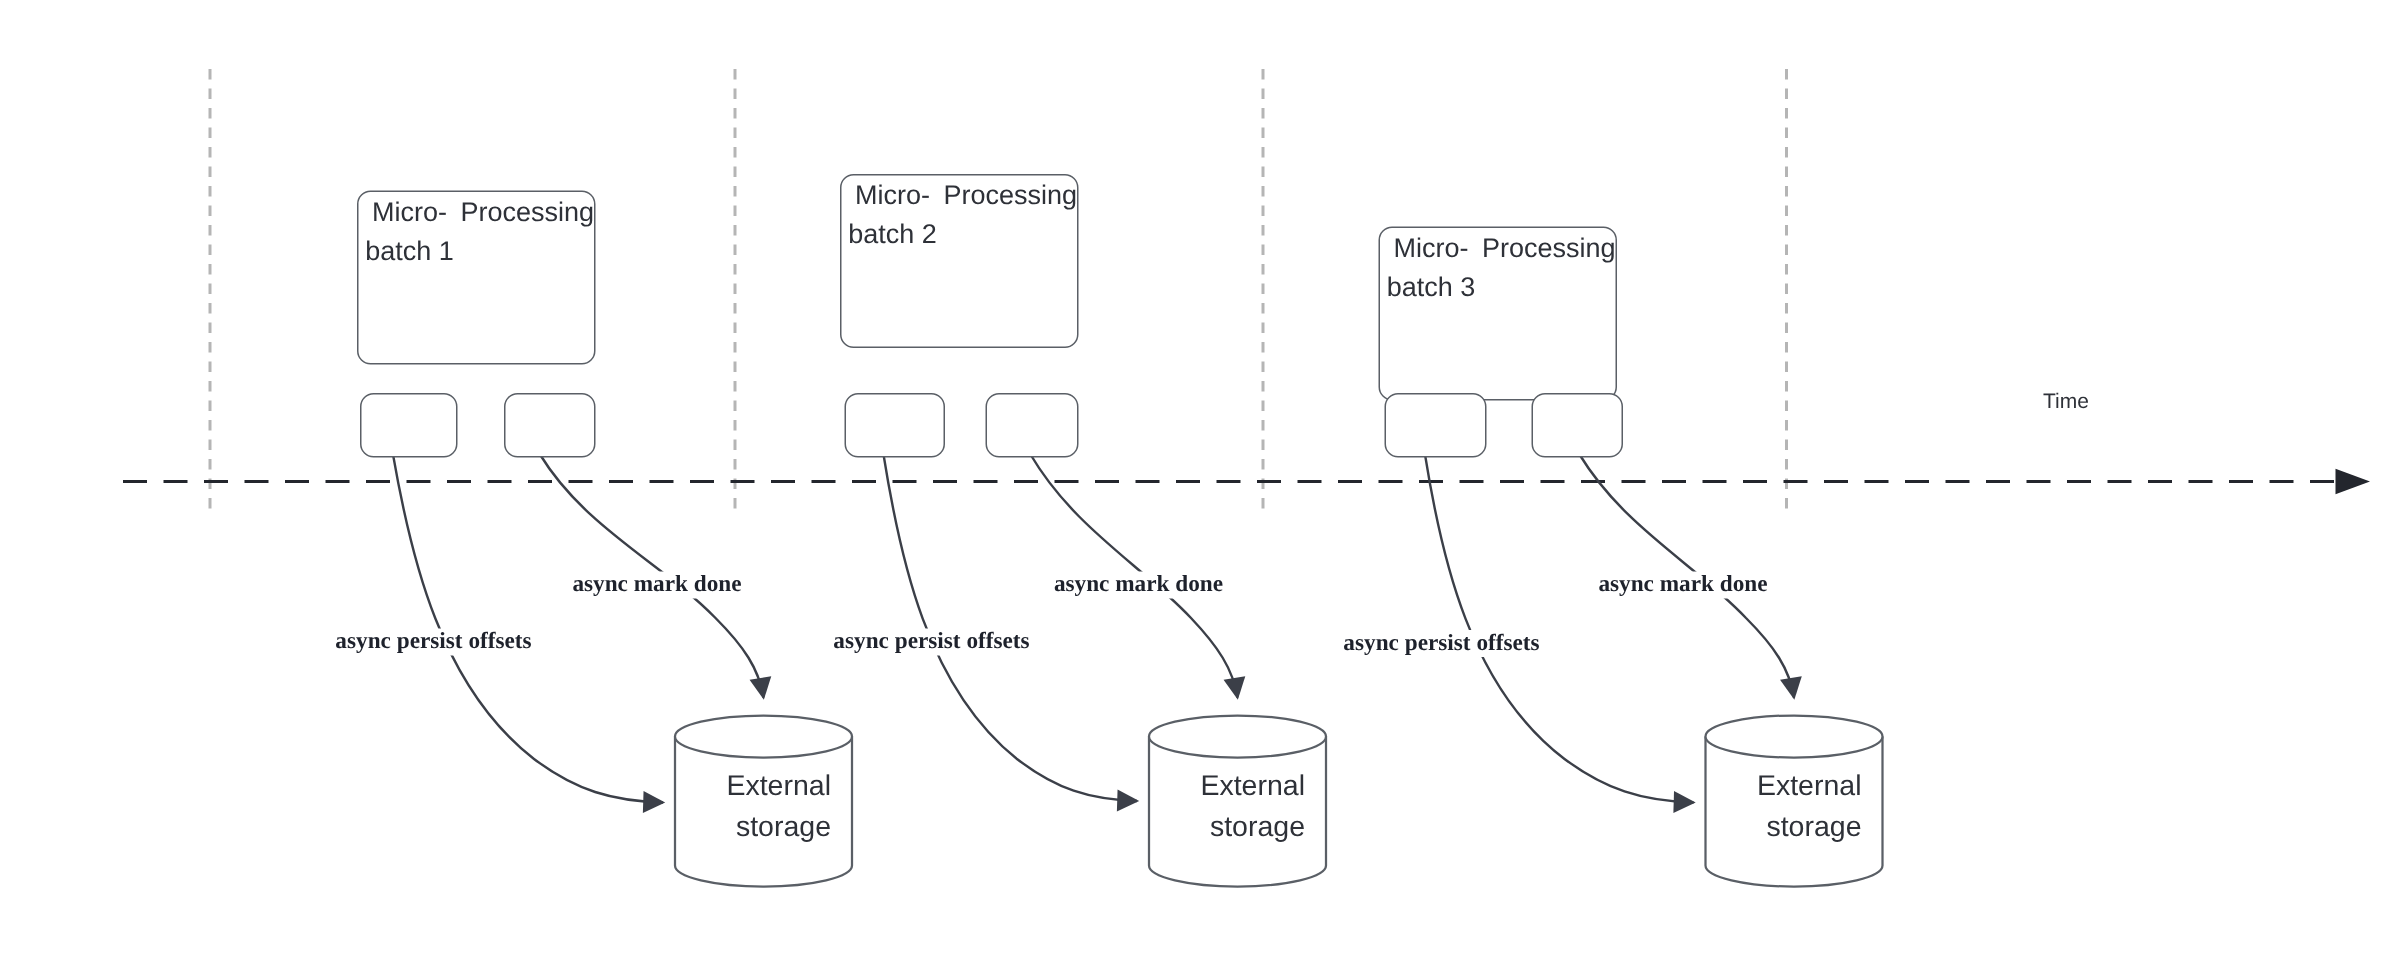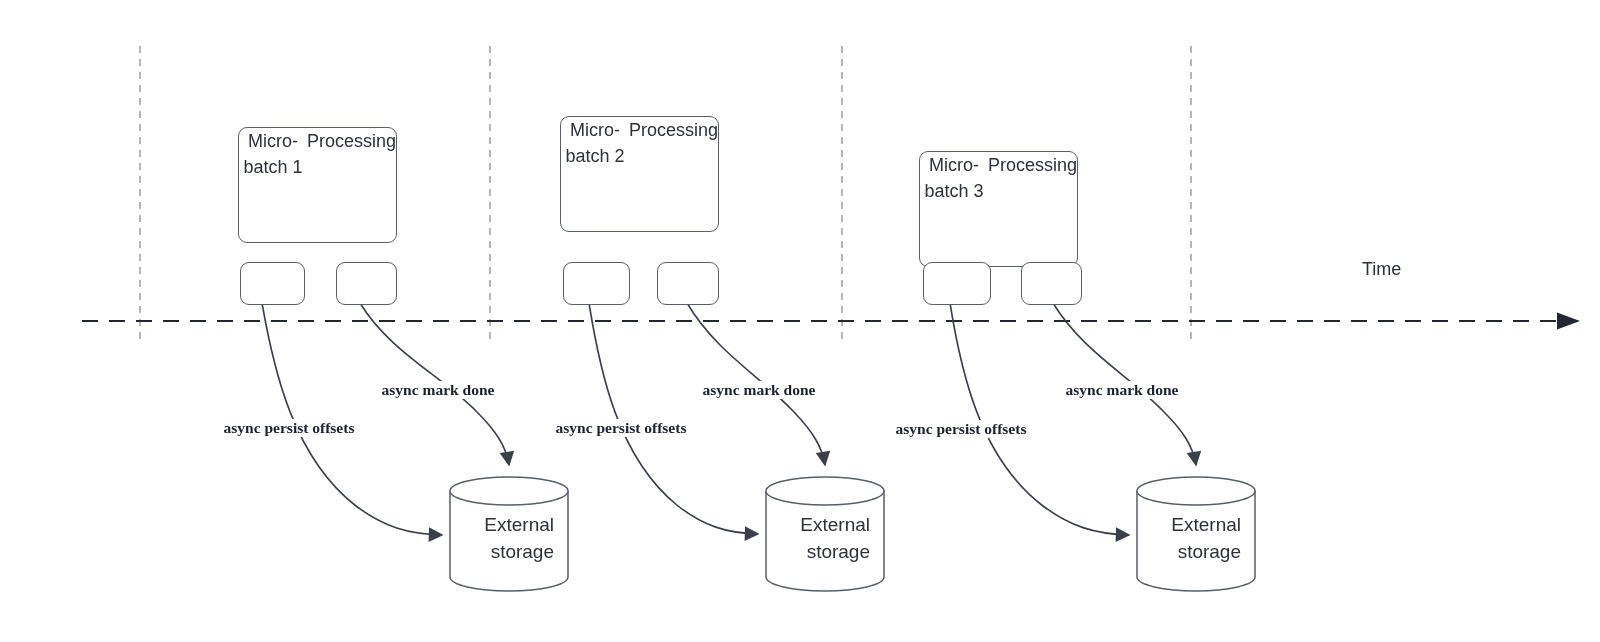--- a/index.html
+++ b/index.html
@@ -15,21 +15,21 @@
 
   .proc-box{position:absolute;width:157px;height:114px;border:1px solid var(--box-border,#5a5f66);
     border-radius:9px;background:#ffffff;display:flex;flex-direction:row;justify-content:center;
     text-align:center;font-size:18px;line-height:26px;color:var(--box-text,#2e3138);}
   .task-box{position:absolute;height:41px;border:1px solid var(--box-border,#5a5f66);
     border-radius:9px;background:#ffffff;}
   .edge-label{position:absolute;transform:translateX(-50%);font-weight:bold;font-size:15.5px;
     color:var(--label-text,#1e222c);background:#ffffff;padding:0 3px;white-space:nowrap;font-family:Liberation Serif, serif;}
   .storage-label{position:absolute;width:104px;text-align:right;font-size:19px;line-height:27px;
     color:var(--box-text,#2e3138);}
-  .time-label{position:absolute;font-size:18px;color:var(--box-text,#2e3138);}
+  .time-label{position:absolute;font-size:14px;color:var(--box-text,#2e3138);}
 </style>
 </head>
 <body>
 
 <div class="canvas">
 
   <svg class="layer" viewBox="0 0 1600 642">
     <defs>
       <marker id="ah" viewBox="0 0 12 12" refX="10" refY="6" markerWidth="11" markerHeight="11" orient="auto">
         <path d="M1,1 L11,6 L1,11 Z" class="ah"></path>

